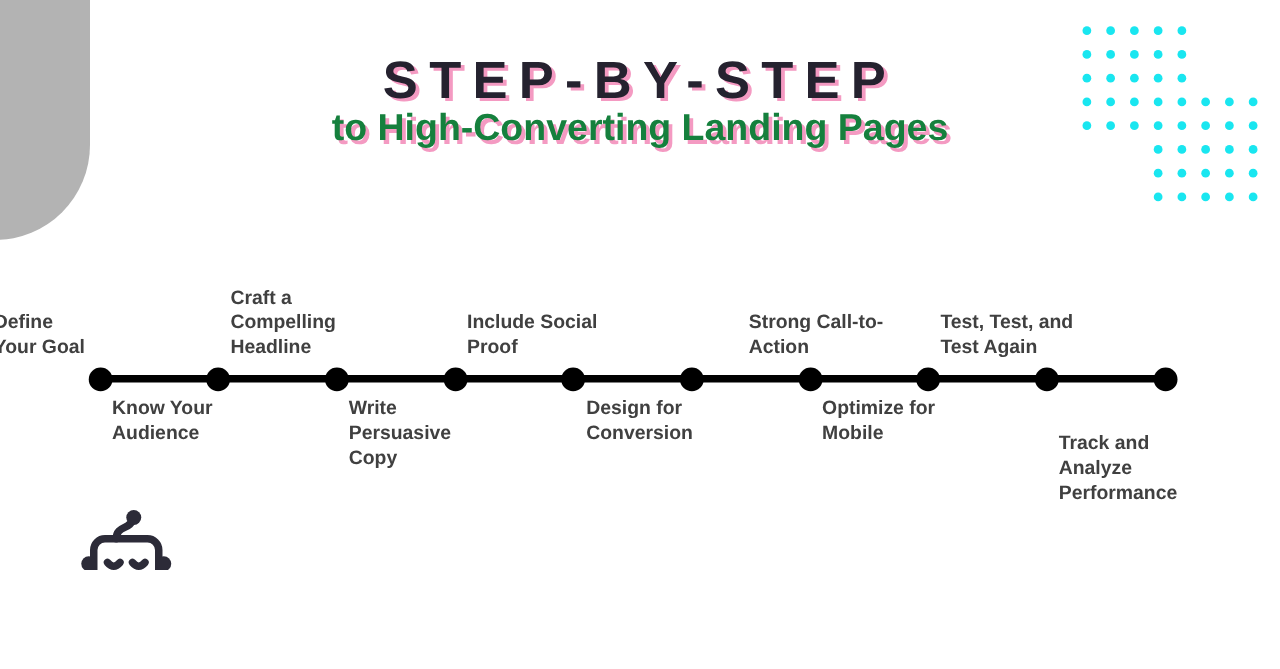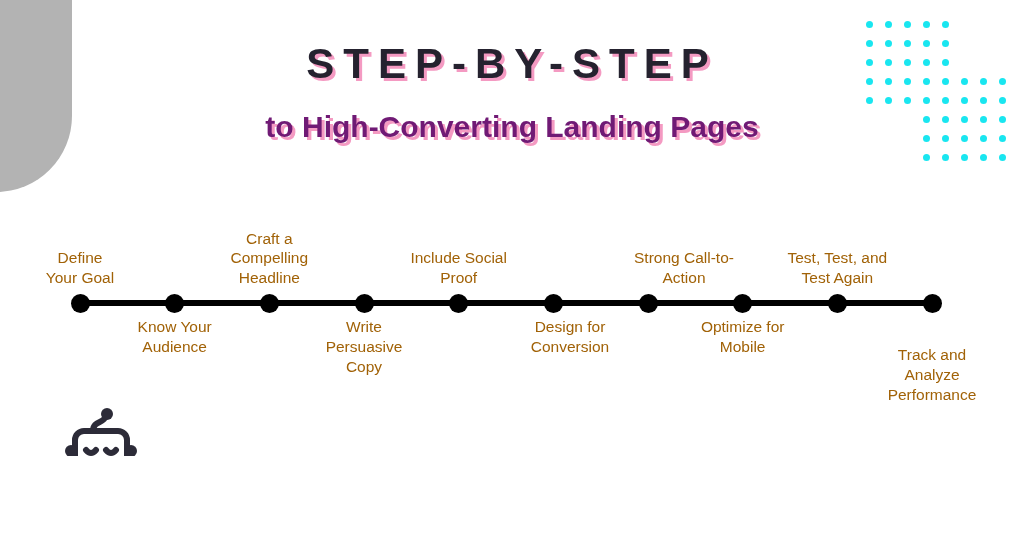--- a/index.html
+++ b/index.html
@@ -63,24 +63,24 @@
   .title-main {
     margin: 0;
     font-size: 42px;
     font-weight: bold;
     letter-spacing: 9px;
     color: #25222f;
     text-shadow: 3px 3px 0 #f49ac2;
     line-height: 1.05;
   }
   .title-sub {
-    margin: 24px 0 0 0;
+    margin: 0 0 0 0;
     font-size: 30px;
     font-weight: bold;
-    color: #701a75;
+    color: #15803d;
     text-shadow: 3px 3px 0 #f49ac2;
     line-height: 1.1;
   }
 
   
   .timeline {
     position: absolute;
     left: 0;
     top: 0;
     width: 1024px;
@@ -101,24 +101,24 @@
     margin-left: -9.5px;
     margin-top: -9.5px;
     border-radius: 50%;
     background: #000000;
     top: 303px;
   }
   .node-label {
     position: absolute;
     width: 170px;
     margin-left: -85px;
-    text-align: center;
+    text-align: left;
     font-size: 15.5px;
-    font-weight: normal;
-    color: #a16207;
+    font-weight: bold;
+    color: #404040;
     line-height: 1.28;
   }
   .node-label.above {
     bottom: 247px;
   }
   .node-label.below {
     top: 317px;
   }
 
   
@@ -199,21 +199,21 @@
         <div class="node-label above" style="left: 80px;">Define<br>Your Goal</div>
         <div class="node" style="left: 174.667px;"></div>
         <div class="node-label below" style="left: 174.667px;">Know Your<br>Audience</div>
         <div class="node" style="left: 269.333px;"></div>
         <div class="node-label above" style="left: 269.333px;">Craft a<br>Compelling<br>Headline</div>
         <div class="node" style="left: 364px;"></div>
         <div class="node-label below" style="left: 364px;">Write<br>Persuasive<br>Copy</div>
         <div class="node" style="left: 458.667px;"></div>
         <div class="node-label above" style="left: 458.667px;">Include Social<br>Proof</div>
         <div class="node" style="left: 553.333px;"></div>
-        <div class="node-label below" style="left: 570px;">Design for<br>Conversion</div>
+        <div class="node-label below" style="left: 554px;">Design for<br>Conversion</div>
         <div class="node" style="left: 648px;"></div>
         <div class="node-label above" style="left: 684px;">Strong Call-to-<br>Action</div>
         <div class="node" style="left: 742.667px;"></div>
         <div class="node-label below" style="left: 742.667px;">Optimize for<br>Mobile</div>
         <div class="node" style="left: 837.333px;"></div>
         <div class="node-label above" style="left: 837.333px;">Test, Test, and<br>Test Again</div>
         <div class="node" style="left: 932px;"></div>
         <div class="node-label below" style="left: 932px; margin-top: 28px;">Track and<br>Analyze<br>Performance</div>
       </div>
   </div>

